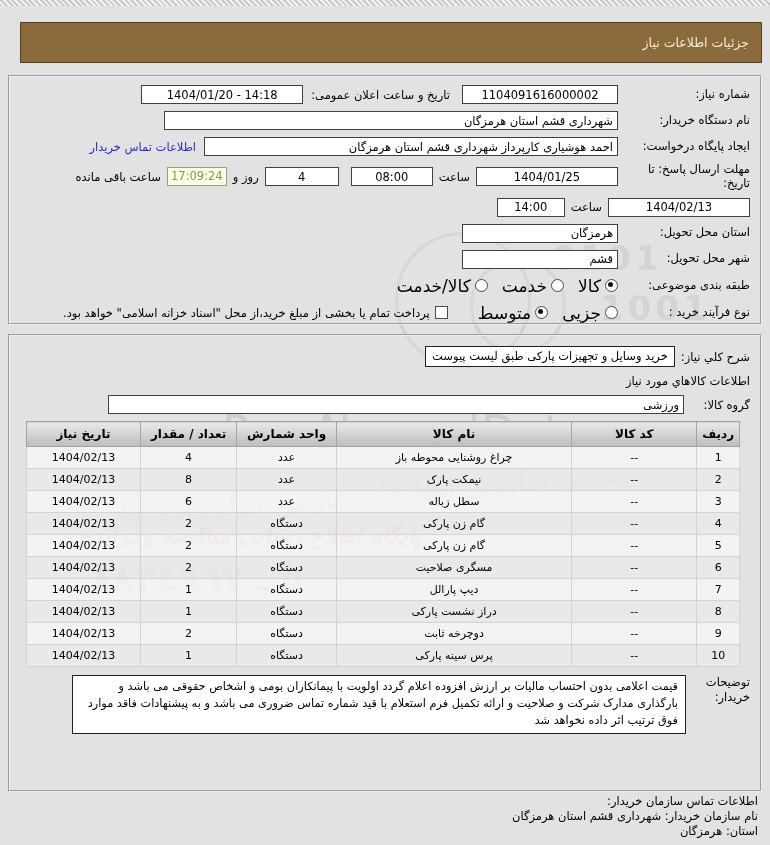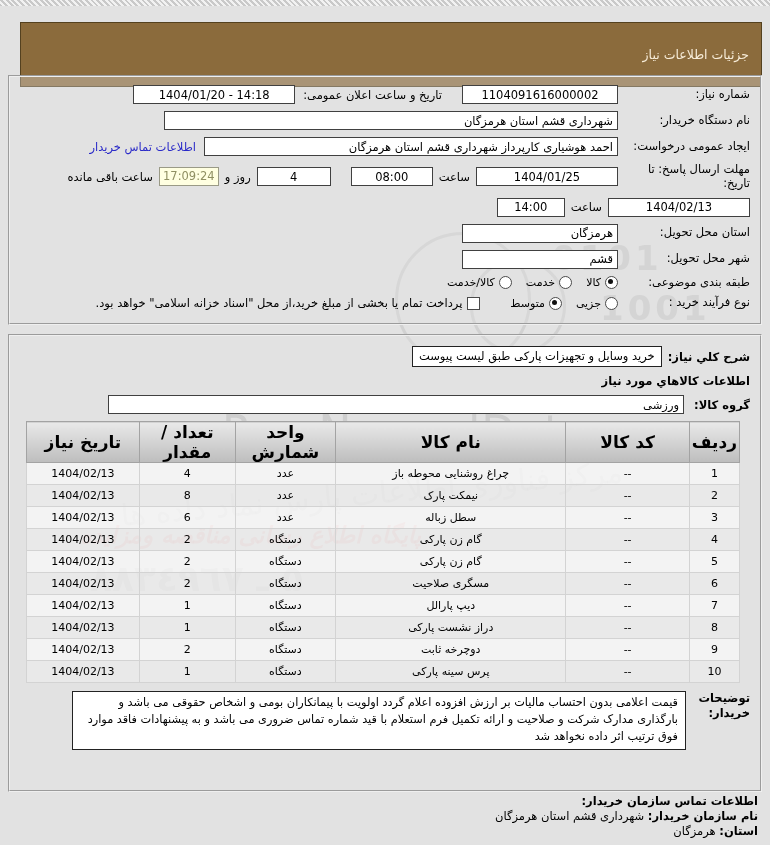--- a/index.html
+++ b/index.html
@@ -8,61 +8,61 @@
     background:#e2e2e2;
     font-family:"DejaVu Sans",sans-serif;
     font-size:12px;color:#000;direction:rtl;
   }
   
   .top-hatch{position:absolute;top:0;left:0;width:770px;height:6px;
     background:repeating-linear-gradient(45deg,#c9c9c9 0 2px,#f2f2f2 2px 4px);}
   
   .titlebar{position:absolute;top:22px;right:8px;left:20px;height:31px;
     background:#8b6b3c;border:1px solid #54411f;color:#f7ecd8;
-    display:flex;align-items:center;padding:16px 12px;font-size:12.5px;}
+    display:flex;align-items:center;padding:4px 12px;font-size:12.5px;}
   
   .panel{position:absolute;right:8px;left:8px;border:2px groove #efefef;
     background:rgba(226,226,226,0.35);z-index:2;}
   .panel1{top:75px;height:250px;padding:8px 10px 0 10px;box-sizing:border-box;}
   .panel2{top:334px;height:458px;padding:10px 10px 0 10px;box-sizing:border-box;}
   
   .frow{display:flex;align-items:center;margin-bottom:7px;}
   .lblcol{width:132px;flex:0 0 132px;line-height:1.2;font-size:11.5px;}
   .lbl{font-size:11.5px;}
-  .b{font-weight:bold;}
+  .b{font-weight:normal;}
   .inp{background:#fff;border:1px solid #404040;height:17px;font-family:"DejaVu Sans",sans-serif;
     font-size:11.5px;padding:0 4px;box-sizing:content-box;direction:rtl;}
   .ctr{text-align:center;}
   .rt{text-align:right;}
   .w146{width:146px;} .w152{width:152px;} .w450{width:444px;} .w410{width:404px;}
   .w140{width:132px;} .w80{width:72px;} .w70{width:64px;} .w66{width:58px;}
-  .mr8{margin-right:8px;} .mr16{margin-right:16px;} .mr24{margin-right:20px;} .mx6{margin:0 6px;}
+  .mr8{margin-right:8px;} .mr16{margin-right:16px;} .mr24{margin-right:12px;} .mx6{margin:0 6px;}
   .link{color:#2a2ac8;cursor:pointer;font-size:11.5px;}
   .countdown{background:#ffffe1;border:1px solid #9a9a86;color:#8f8f62;
     height:17px;width:58px;text-align:center;font-size:11.5px;line-height:17px;}
   
   .radio{display:inline-block;width:11px;height:11px;border:1px solid #4a4a4a;border-radius:50%;
     background:#fff;position:relative;vertical-align:-1px;margin-left:4px;}
   .radio.sel::after{content:"";position:absolute;top:2px;left:2px;width:5px;height:5px;
     border-radius:50%;background:#111;}
   .cbx{display:inline-block;width:11px;height:11px;border:1px solid #4a4a4a;background:#fff;
     vertical-align:-1px;margin-left:5px;}
-  .optlbl{font-size:11px;margin-left:14px;}
+  .optlbl{font-size:17px;margin-left:14px;}
   
   .descbox{background:#fff;border:1px solid #222;padding:2px 6px;font-size:11.5px;min-height:15px;}
   .notesbox{background:#fff;border:1px solid #222;padding:3px 7px;font-size:11.3px;
     line-height:1.5;width:614px;box-sizing:border-box;}
   
   .pager{font-size:11px;margin:8px 6px 4px 0;}
   .pager .plink{color:#2222cc;cursor:pointer;}
   .pager .pcur{font-weight:bold;}
   
   table.goods{border-collapse:collapse;margin:2px 10px 8px 14px;width:714px;z-index:2;position:relative;}
   table.goods th{background:linear-gradient(#e9e9e9,#bdbdbd);border:1px solid #a3a3a3;
-    font-size:17px;font-weight:bold;height:24px;padding:0 2px;}
+    font-size:12px;font-weight:bold;height:24px;padding:0 2px;}
   table.goods td{border:1px solid #d3d3d3;font-size:11px;height:21px;text-align:center;
     background:rgba(247,247,247,0.8);padding:0 2px;}
   table.goods tr:nth-child(even) td{background:rgba(235,235,235,0.8);}
   .cw1{width:38px;} .cw2{width:127px;} .cw3{width:243px;} .cw4{width:98px;} .cw5{width:95px;} .cw6{width:112px;}
   
   .contact{position:absolute;top:794px;right:12px;left:12px;font-size:11.5px;line-height:15px;z-index:2;}
   
   .wm{position:absolute;z-index:1;pointer-events:none;white-space:nowrap;}
   .wm-circle{border:3px solid rgba(175,175,175,0.32);border-radius:50%;}
   .wm-digits{font-size:34px;font-weight:bold;color:rgba(185,185,185,0.55);letter-spacing:4px;}
@@ -98,21 +98,21 @@
     <span class="lbl mr24">تاریخ و ساعت اعلان عمومی:</span>
     <input class="inp w152 ctr mr8" readonly="" value="14:18 - 1404/01/20" style="">
   </div>
 
   <div class="frow">
     <span class="lbl lblcol">نام دستگاه خریدار:</span>
     <input class="inp w450 rt" readonly="" value="شهرداری قشم استان هرمزگان" style="">
   </div>
 
   <div class="frow">
-    <span class="lbl lblcol">ایجاد عمومی درخواست:</span>
+    <span class="lbl lblcol">ایجاد پایگاه درخواست:</span>
     <input class="inp w410 rt" readonly="" value="احمد هوشیاری کارپرداز شهرداری قشم استان هرمزگان" style="">
     <a class="link mr8">اطلاعات تماس خریدار</a>
   </div>
 
   <div class="frow">
     <span class="lbl lblcol">مهلت ارسال پاسخ: تا تاریخ:</span>
     <input class="inp w140 ctr" readonly="" value="1404/01/25" style="">
     <span class="lbl mx6">ساعت</span>
     <input class="inp w80 ctr" readonly="" value="08:00" style="">
     <input class="inp w70 ctr mr24" readonly="" value="4" style="">

